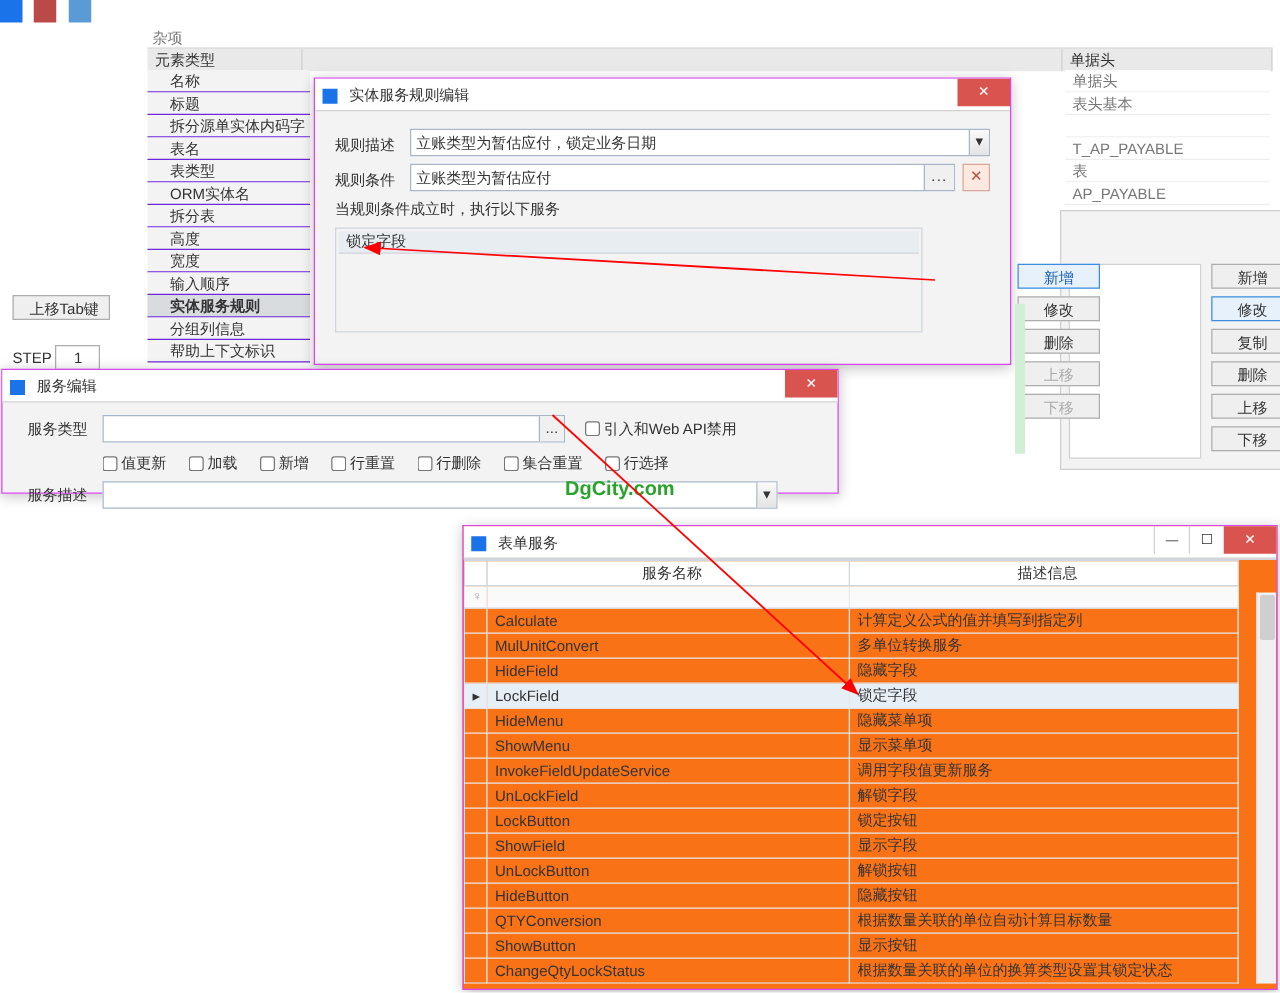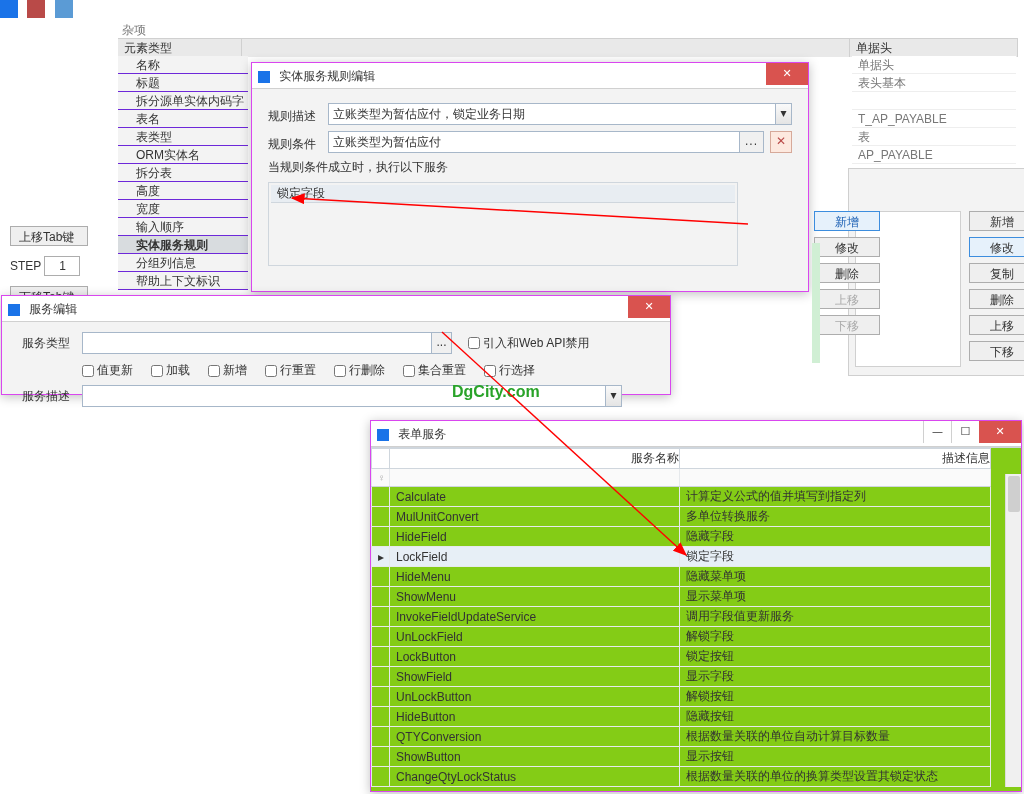--- a/index.html
+++ b/index.html
@@ -21,21 +21,21 @@
 .prop-col2{flex:1}
 .prop-col3{width:168px}
 .prop-list{position:absolute;left:118px;top:56px;width:130px}
 .prop-list .row{height:18px;line-height:18px;padding-left:18px;background:#f3f3f3;border-bottom:1px solid #6d28d9;white-space:nowrap;overflow:hidden}
 .prop-list .sel{background:#d8dcdf;font-weight:bold}
 .r-vals{position:absolute;left:852px;top:56px;width:164px}
 .r-vals .row{height:18px;line-height:18px;padding-left:6px;background:#fff;border-bottom:1px solid #eee;color:#777}
 
 .stepbox{position:absolute;left:10px;top:220px;width:90px}
 .btn{display:inline-block;background:#efefef;border:1px solid #adadad;padding:1px 8px;cursor:pointer;height:20px;line-height:18px;white-space:nowrap}
-.stepbox .btn{width:78px;text-align:left;margin:6px 0}
+.stepbox .btn{width:78px;text-align:right;margin:16px 0}
 .steprow{margin:4px 0}
 .steprow input{width:36px;height:20px;border:1px solid #adadad;text-align:center}
 
 .dlg{position:absolute;background:#f3f3f3;border:1px solid #d946ef;box-shadow:0 2px 10px rgba(0,0,0,.25)}
 .dlg .titlebar{height:26px;line-height:26px;padding-left:6px;background:#fff;border-bottom:1px solid #d0d0d0;position:relative}
 .dlg .titlebar .sq{display:inline-block;width:12px;height:12px;background:#1a73e8;margin-right:6px;vertical-align:middle}
 .dlg .closebtn{position:absolute;right:0;top:0;width:42px;height:22px;background:#d9534f;color:#fff;text-align:center;line-height:20px;cursor:pointer}
 .dlg .closebtn::before{content:"✕";color:#fff;font-size:11px}
 .minmax{position:absolute;top:0;height:22px;width:28px;text-align:center;line-height:20px;border-left:1px solid #d0d0d0;cursor:pointer}
 .minmax.min {right:70px}
@@ -75,25 +75,25 @@
 .chk{display:flex;align-items:center;gap:3px}
 .chk input{width:12px;height:12px}
 .svc-desc{display:flex;align-items:center;margin-top:6px}
 .svc-desc label{width:60px}
 .svc-desc .combo{width:540px;height:22px;border:1px solid #a7b7c9;background:#fff;position:relative}
 .svc-desc .combo .dd{position:absolute;right:0;top:0;width:16px;height:100%;border-left:1px solid #a7b7c9;background:linear-gradient(#fafafa,#e4e4e4);text-align:center;line-height:18px}
 .svc-desc .combo .dd::before{content:"▾"}
 
 .watermark{position:absolute;left:452px;top:383px;font-size:16px;font-weight:bold;color:#29a329;letter-spacing:0}
 
-#dlg-form{left:370px;top:420px;width:652px;height:372px;background:#84cc16}
+#dlg-form{left:370px;top:420px;width:652px;height:372px;background:#f97316}
 #dlg-form .titlebar{background:#fff}
 #dlg-form .tblwrap{height:340px;overflow:auto;border-top:1px solid #cfd6dd;position:relative}
 .ftbl{width:620px;border-collapse:collapse}
-.ftbl th{background:#fff;height:20px;text-align:right;font-weight:normal;border:1px solid #cfd6dd;padding-left:6px}
+.ftbl th{background:#fff;height:20px;text-align:center;font-weight:normal;border:1px solid #cfd6dd;padding-left:6px}
 .ftbl td{height:20px;border:1px solid #e6e9ec;padding-left:6px}
 .filtercell{background:#fafafa!important;color:#aaa;height:18px!important;font-size:10px;border-bottom:1px solid #cfd6dd!important}
 .ftbl tr.sel td{background:#e7eff6}
 
 .svg-over{position:absolute;left:0;top:0;width:1024px;height:794px;pointer-events:none}
 .scroll-track{position:absolute;right:0;top:26px;width:16px;bottom:0;background:#f0f0f0;border-left:1px solid #dcdcdc}
 .scroll-thumb{position:absolute;left:2px;width:12px;background:#cfcfcf;border-radius:2px}
 </style>
 </head>
 <body>

